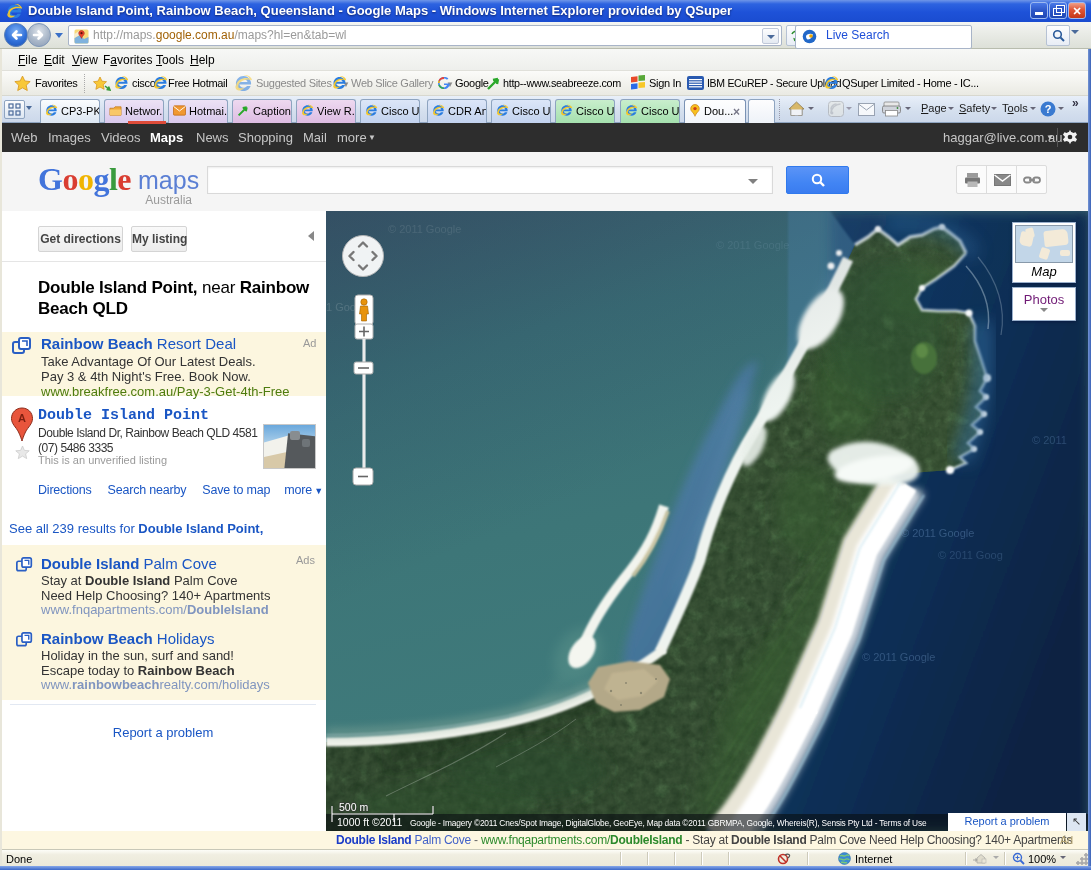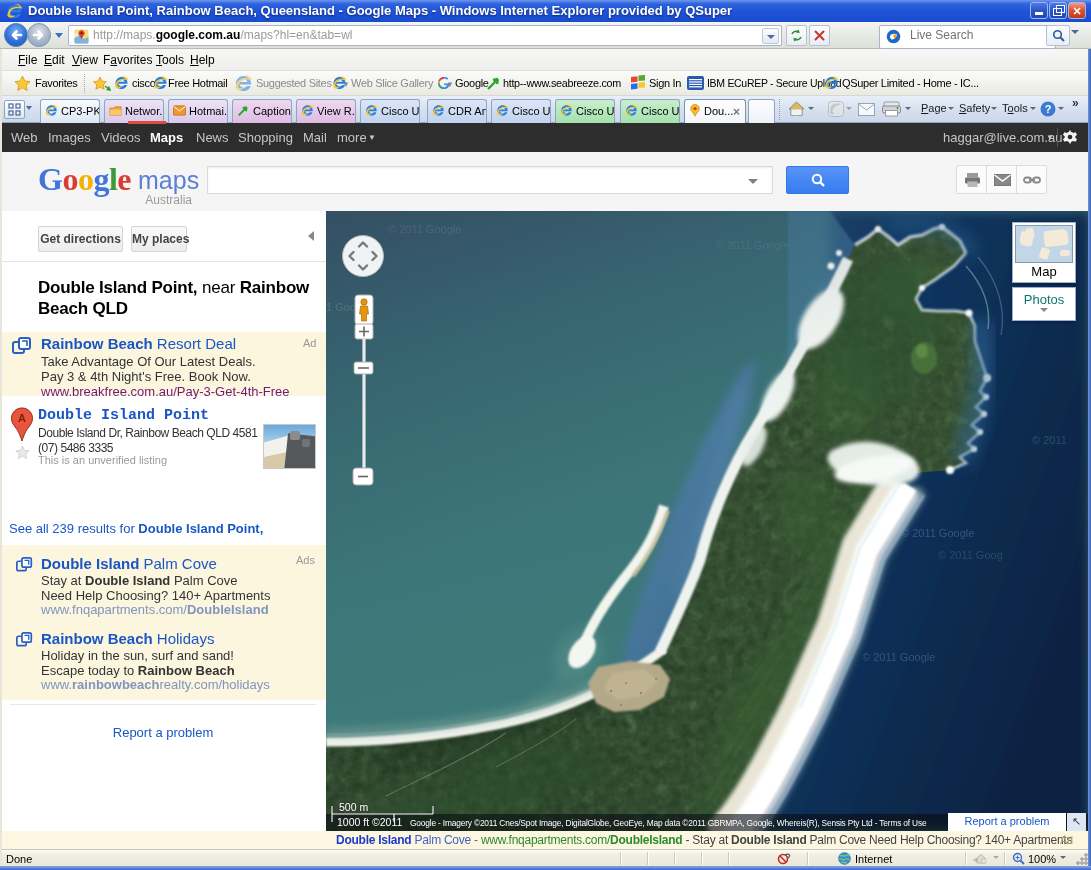--- a/index.html
+++ b/index.html
@@ -19,22 +19,22 @@
 #btnmin::after { content:""; position:absolute; left:4px; bottom:3px; width:8px; height:3px; background:#fff; }
 #btnmax::after { content:""; position:absolute; left:3px; top:5px; width:7px; height:6px; border:1.5px solid #fff; }
 #btnmax::before { content:""; position:absolute; left:6px; top:2px; width:7px; height:6px; border:1.5px solid #fff; background:#2c56c8; }
 #btncls::after { content:"\2715"; position:absolute; left:0; top:0; width:100%; text-align:center; font-size:11px; line-height:16px; color:#fff; font-weight:bold; }
 
 
 #addrbar { left:0; top:22px; width:1091px; height:27px;
   background:linear-gradient(#f4f5f2, #e9ebe6 45%, #dde0d8); border-bottom:1px solid #b8bcae; }
 #urlbox { position:absolute; left:68px; top:3px; width:714px; height:21px; background:#fff;
   border:1px solid #a8b4c8; border-radius:2px; font-size:12px; line-height:19px; }
-#searchbox { position:absolute; left:879px; top:3px; width:177px; height:24px; background:#fff;
-  border:1px solid #a8b4c8; border-radius:2px; font-size:12px; line-height:19px; color:#737373; }
+#searchbox { position:absolute; left:795px; top:3px; width:177px; height:24px; background:#fff;
+  border:1px solid #a8b4c8; border-radius:2px; font-size:12px; line-height:19px; color:#1d4ed8; }
 .smallbtn { position:absolute; top:3px; width:20px; height:21px; border:1px solid #b6c2d4; border-radius:2px;
   background:linear-gradient(#fdfdfe,#e8edf5); text-align:center; line-height:19px; font-size:12px; }
 
 
 #menubar { left:0; top:49px; width:1091px; height:22px; background:linear-gradient(#f7f8f6,#eeefec);
   font-size:12px; color:#000; border-bottom:1px solid #e0e0da; }
 .menuitem { position:absolute; top:4px; }
 .ul { text-decoration:underline; }
 
 
@@ -128,21 +128,21 @@
       <path d="M52,11 L60,11 L56,16 Z" fill="#3a70c8"></path>
     </svg>
     <div id="urlbox">
       <svg class="abs" style="left:5px;top:3px" width="15" height="15" viewBox="0 0 15 15">
         <rect x="0.5" y="0.5" width="14" height="14" rx="1.5" fill="#f8d978"></rect>
         <path d="M0.5,9 L6,6 L10,10 L14.5,8 L14.5,13 A1.5,1.5 0 0 1 13,14.5 L2,14.5 A1.5,1.5 0 0 1 0.5,13 Z" fill="#7fb2dd"></path>
         <path d="M0.5,5 L5,2 L9,4 L0.5,9 Z" fill="#f0f0e8" opacity="0.8"></path>
         <path d="M7.5,1.5 C5.9,1.5 4.7,2.7 4.7,4.3 C4.7,5.8 6,6.6 6.7,7.8 C7.1,8.5 7.3,9 7.5,9.4 C7.7,9 7.9,8.5 8.3,7.8 C9,6.6 10.3,5.8 10.3,4.3 C10.3,2.7 9.1,1.5 7.5,1.5 Z" fill="#e8402a" stroke="#9c2012" stroke-width="0.5"></path>
         <circle cx="7.5" cy="4.2" r="1.1" fill="#5c0f06"></circle>
       </svg>
-      <span style="margin-left:24px;color:#9a9a9a">http://maps.<span style="color:#000000;font-weight:bold">google.com.au</span>/maps?hl=en&amp;tab=wl</span>
+      <span style="margin-left:24px;color:#9a9a9a">http://maps.<span style="color:#a16207;font-weight:normal">google.com.au</span>/maps?hl=en&amp;tab=wl</span>
       <div class="abs" style="right:2px;top:2px;width:17px;height:16px;background:linear-gradient(#fdfdfe,#e4eaf2);border:1px solid #c0c8d8;border-radius:2px;">
         <div style="margin:6px auto 0;width:0;height:0;border-left:4px solid transparent;border-right:4px solid transparent;border-top:4px solid #4a6a9a;"></div>
       </div>
     </div>
     <div class="smallbtn" style="left:786px;width:21px;">
       <svg width="13" height="13" viewBox="0 0 13 13" style="margin-top:3px">
         <path d="M2,5 C3,2.5 6,1.5 8.5,2.8 L8,1 M8.5,2.8 L6.5,3.5" stroke="#2e8f2e" stroke-width="1.6" fill="none"></path>
         <path d="M11,8 C10,10.5 7,11.5 4.5,10.2 L5,12 M4.5,10.2 L6.5,9.5" stroke="#2e8f2e" stroke-width="1.6" fill="none"></path>
       </svg>
     </div>
@@ -380,57 +380,60 @@
           <rect x="1" y="2.5" width="7" height="5" rx="2.5"></rect>
           <rect x="10" y="2.5" width="7" height="5" rx="2.5"></rect>
           <line x1="6" y1="5" x2="12" y2="5"></line>
         </g>
       </svg>
     </div>
   </div>
 
   <div id="sidebar" class="abs">
     <div class="sbtn2" style="left:38px;width:85px;white-space:nowrap;">Get directions</div>
-    <div class="sbtn2" style="left:131px;width:56px;white-space:nowrap;">My places</div>
+    <div class="sbtn2" style="left:131px;width:56px;white-space:nowrap;">My listing</div>
     <div class="abs" style="left:308px;top:20px;width:0;height:0;border-top:5px solid transparent;border-bottom:5px solid transparent;border-right:6px solid #888;"></div>
     <div class="abs" style="left:0;top:50px;width:326px;border-top:1px solid #e5e5e5;"></div>
 
     <div class="abs" style="left:38px;top:66px;width:292px;font-size:17px;color:#000;line-height:21px;letter-spacing:-0.2px;">
       <b>Double Island Point,</b> near <b>Rainbow<br>Beach QLD</b>
     </div>
 
     <div class="beige" style="top:121px;height:64px;"></div>
     <svg class="abs" style="left:12px;top:126px" width="20" height="20" viewBox="0 0 20 20">
       <rect x="1" y="5" width="11" height="11" rx="2" fill="none" stroke="#2a5fc4" stroke-width="2"></rect>
       <rect x="7" y="1" width="11" height="11" rx="2" fill="#fff" stroke="#2a5fc4" stroke-width="2"></rect>
       <path d="M10,4 L15,4 L15,9" stroke="#2a5fc4" stroke-width="1.6" fill="none"></path>
     </svg>
     <div class="abs" style="left:41px;top:124px;font-size:15px;"><span class="bbold">Rainbow Beach</span> <span class="blue">Resort Deal</span></div>
     <div class="abs" style="left:303px;top:126px;font-size:11px;color:#999;">Ad</div>
-    <div class="abs" style="left:41px;top:143px;font-size:13px;color:#333;line-height:15px;">Take Advantage Of Our Latest Deals.<br>Pay 3 &amp; 4th Night's Free. Book Now.<br><span style="color:#701a75">www.breakfree.com.au/Pay-3-Get-4th-Free</span></div>
+    <div class="abs" style="left:41px;top:143px;font-size:13px;color:#333;line-height:15px;">Take Advantage Of Our Latest Deals.<br>Pay 3 &amp; 4th Night's Free. Book Now.<br><span style="color:#4d7c0f">www.breakfree.com.au/Pay-3-Get-4th-Free</span></div>
 
     <svg class="abs" style="left:10px;top:196px" width="24" height="36" viewBox="0 0 24 36">
       <path d="M12,1 C6,1 1.5,5.5 1.5,11.5 C1.5,17 6,20 8.5,25 C10.5,29 11.3,32 12,34 C12.7,32 13.5,29 15.5,25 C18,20 22.5,17 22.5,11.5 C22.5,5.5 18,1 12,1 Z" fill="#e8553c" stroke="#8c2c1b" stroke-width="1"></path>
       <text x="12" y="15" font-size="11" font-weight="bold" text-anchor="middle" fill="#7c1f10">A</text>
     </svg>
     <svg class="abs" style="left:15px;top:234px" width="15" height="15" viewBox="0 0 15 15">
       <path d="M7.5,1 L9.4,5.4 L14.2,5.8 L10.6,8.9 L11.7,13.6 L7.5,11.1 L3.3,13.6 L4.4,8.9 L0.8,5.8 L5.6,5.4 Z" fill="#e8e8e8" stroke="#ccc" stroke-width="0.8"></path>
     </svg>
     <div class="abs" style="left:38px;top:196px;font-size:15px;font-family:Liberation Mono, monospace;"><span class="bbold">Double Island Point</span></div>
     <div class="abs" style="left:38px;top:215px;font-size:12px;letter-spacing:-0.45px;color:#333;line-height:14.5px;white-space:nowrap;">Double Island Dr, Rainbow Beach QLD 4581<br>(07) 5486 3335</div>
     <div class="abs" style="left:38px;top:243px;font-size:11px;color:#9a9a9a;">This is an unverified listing</div>
     <div class="abs" style="left:263px;top:213px;width:53px;height:45px;border:1px solid #c8c8c8;overflow:hidden">
       <div style="position:absolute;left:0;top:0;width:53px;height:22px;background:linear-gradient(#6aa8dc,#b8d6ec)"></div>
       <div style="position:absolute;left:-8px;top:14px;width:45px;height:34px;background:#f2f2ec;transform:rotate(-16deg)"></div>
       <div style="position:absolute;left:-10px;top:30px;width:40px;height:20px;background:#d8c9a8;transform:rotate(-12deg)"></div>
       <div style="position:absolute;left:22px;top:10px;width:34px;height:38px;background:#55595c;transform:rotate(6deg)"></div>
       <div style="position:absolute;left:26px;top:6px;width:10px;height:9px;background:#888d90;border-radius:2px"></div>
       <div style="position:absolute;left:38px;top:14px;width:8px;height:8px;background:#6e7478;border-radius:2px"></div>
     </div>
 
+    <div class="abs" style="left:38px;top:272px;font-size:12.5px;letter-spacing:-0.2px;white-space:nowrap;">
+      <span class="blue">Directions</span><span class="blue" style="margin-left:16px">Search nearby</span><span class="blue" style="margin-left:16px">Save to map</span><span class="blue" style="margin-left:14px">more</span><span style="color:#1a56c4;font-size:9px;"> ▼</span>
+    </div>
 
     <div class="abs" style="left:9px;top:310px;font-size:13px;"><span class="blue">See all 239 results for </span><span class="bbold">Double Island Point,</span></div>
 
     <div class="beige" style="top:334px;height:155px;"></div>
     <div class="abs" style="left:296px;top:343px;font-size:11px;color:#999;">Ads</div>
     <svg class="abs" style="left:16px;top:346px" width="17" height="17" viewBox="0 0 20 20">
       <rect x="1" y="5" width="11" height="11" rx="2" fill="none" stroke="#2a5fc4" stroke-width="2"></rect>
       <rect x="7" y="1" width="11" height="11" rx="2" fill="#fff" stroke="#2a5fc4" stroke-width="2"></rect>
       <path d="M10,4 L15,4 L15,9" stroke="#2a5fc4" stroke-width="1.6" fill="none"></path>
     </svg>
@@ -645,24 +648,24 @@
   </svg>
   
   <div class="abs" style="left:686px;top:11px;width:64px;height:61px;background:#fff;border:1px solid #9ab0cc;box-shadow:0 1px 3px rgba(0,0,40,.4);padding:2px;">
     <div style="width:58px;height:38px;background:#c2d6e8;position:relative;overflow:hidden;border:1px solid #89a;">
       <div style="position:absolute;left:4px;top:6px;width:13px;height:14px;background:#f3ead8;border-radius:2px 4px 3px 5px;transform:rotate(12deg)"></div>
       <div style="position:absolute;left:10px;top:2px;width:8px;height:10px;background:#f3ead8;border-radius:2px;transform:rotate(-14deg)"></div>
       <div style="position:absolute;left:28px;top:4px;width:24px;height:16px;background:#f3ead8;border-radius:3px 5px 4px 2px;transform:rotate(-6deg)"></div>
       <div style="position:absolute;left:24px;top:22px;width:9px;height:11px;background:#f3ead8;border-radius:2px;transform:rotate(18deg)"></div>
       <div style="position:absolute;left:44px;top:24px;width:10px;height:6px;background:#f3ead8;border-radius:2px;"></div>
     </div>
-    <div style="width:58px;height:17px;background:#fff;font-size:13px;text-align:center;line-height:17px;color:#000;">Map</div>
+    <div style="width:58px;height:17px;background:#fff;font-size:13px;text-align:center;line-height:17px;color:#000;font-style:italic;">Map</div>
   </div>
   <div class="abs" style="left:686px;top:76px;width:64px;height:34px;background:#fff;border:1px solid #9ab0cc;box-shadow:0 1px 3px rgba(0,0,40,.4);">
-    <div style="font-size:13px;text-align:center;line-height:24px;color:#0f766e;">Photos</div>
+    <div style="font-size:13px;text-align:center;line-height:24px;color:#701a75;">Photos</div>
     <div style="margin:-4px auto 0;width:0;height:0;border-left:4px solid transparent;border-right:4px solid transparent;border-top:4px solid #888;"></div>
   </div>
   
   <div class="abs" style="left:0;top:603px;width:765px;height:17px;background:rgba(10,14,18,.62);"></div>
   <div class="abs" style="left:84px;top:606px;width:540px;font-size:9.5px;letter-spacing:-0.2px;color:#fff;white-space:nowrap;transform:scaleX(0.88);transform-origin:0 0;">Google - Imagery ©2011 Cnes/Spot Image, DigitalGlobe, GeoEye, Map data ©2011 GBRMPA, Google, Whereis(R), Sensis Pty Ltd - Terms of Use</div>
   <div class="abs" style="left:622px;top:602px;width:118px;height:18px;background:#fff;font-size:11px;color:#1a56c4;text-align:center;line-height:17px;">Report a problem</div>
   <div class="abs" style="left:741px;top:602px;width:19px;height:18px;background:#dde6f2;color:#333;font-size:11px;text-align:center;line-height:17px;">↖</div>
   
   <svg class="abs" style="left:0px;top:583px" width="120" height="37" viewBox="0 0 120 37">
     <g stroke="#222" stroke-width="2.2" fill="none" opacity="0.5">

